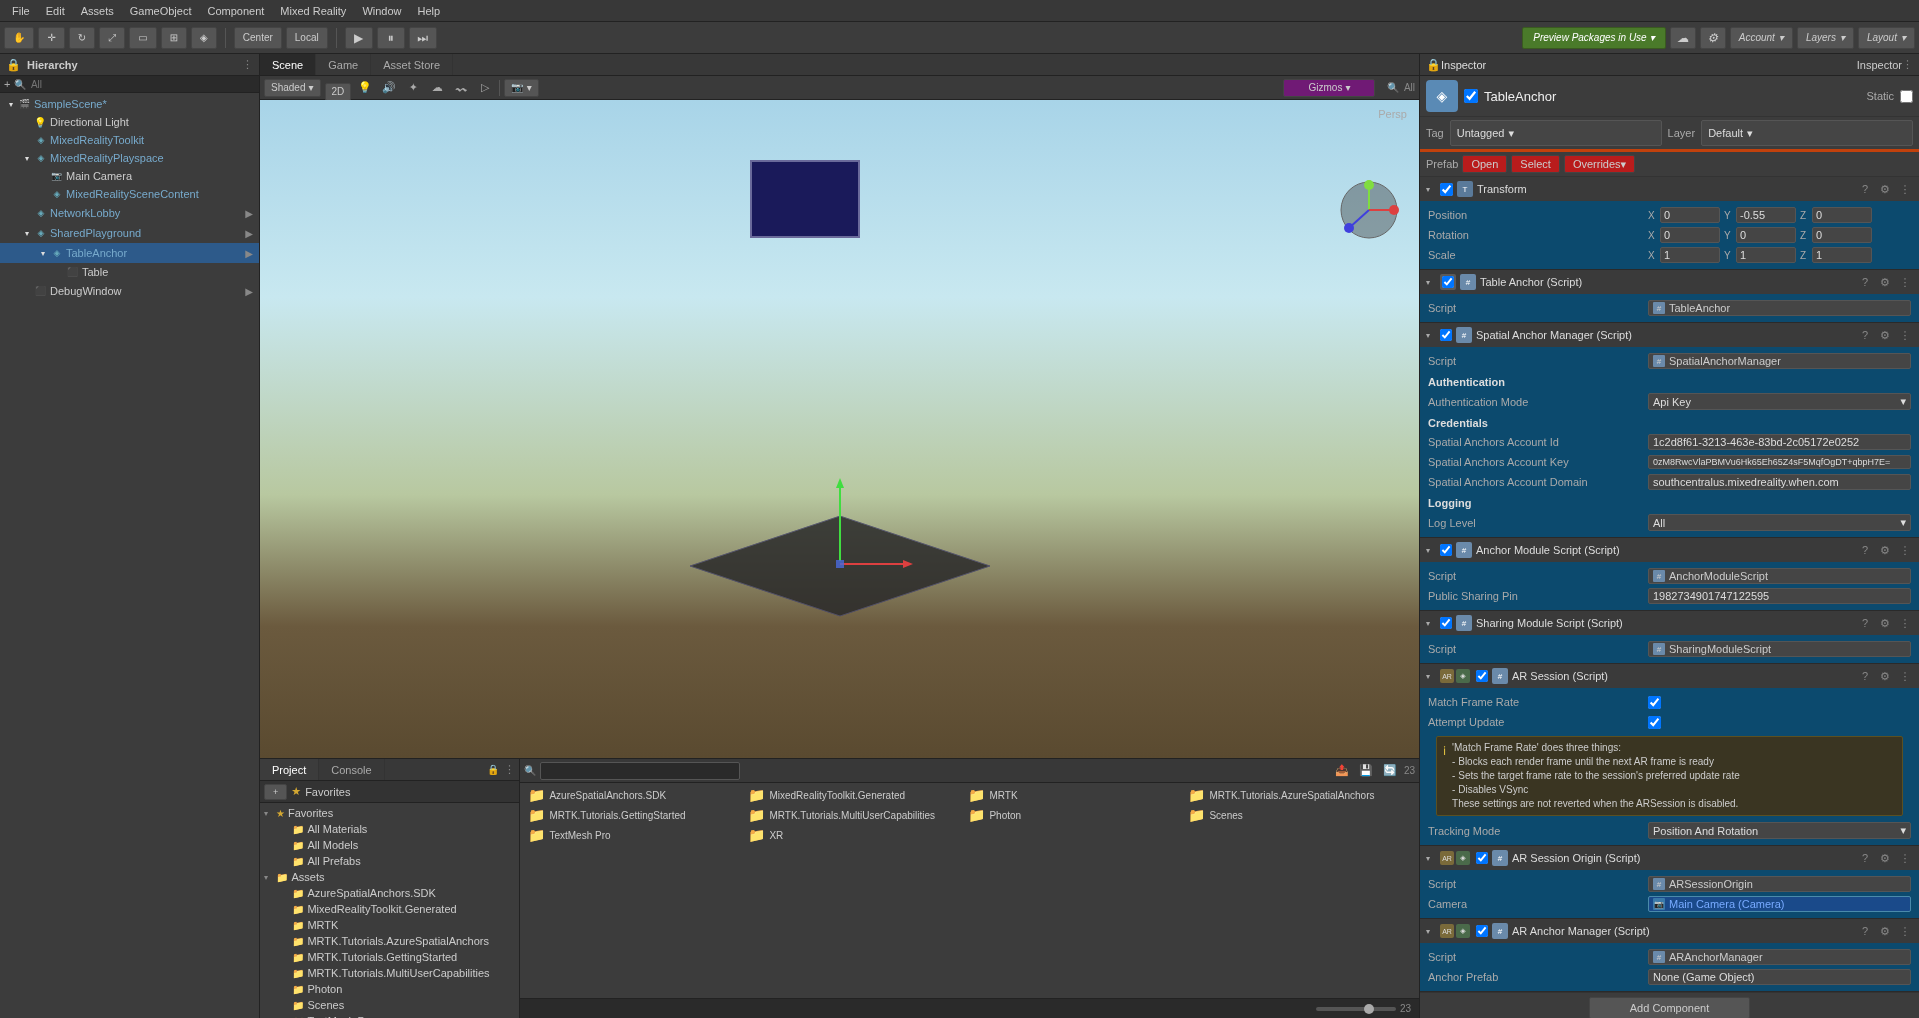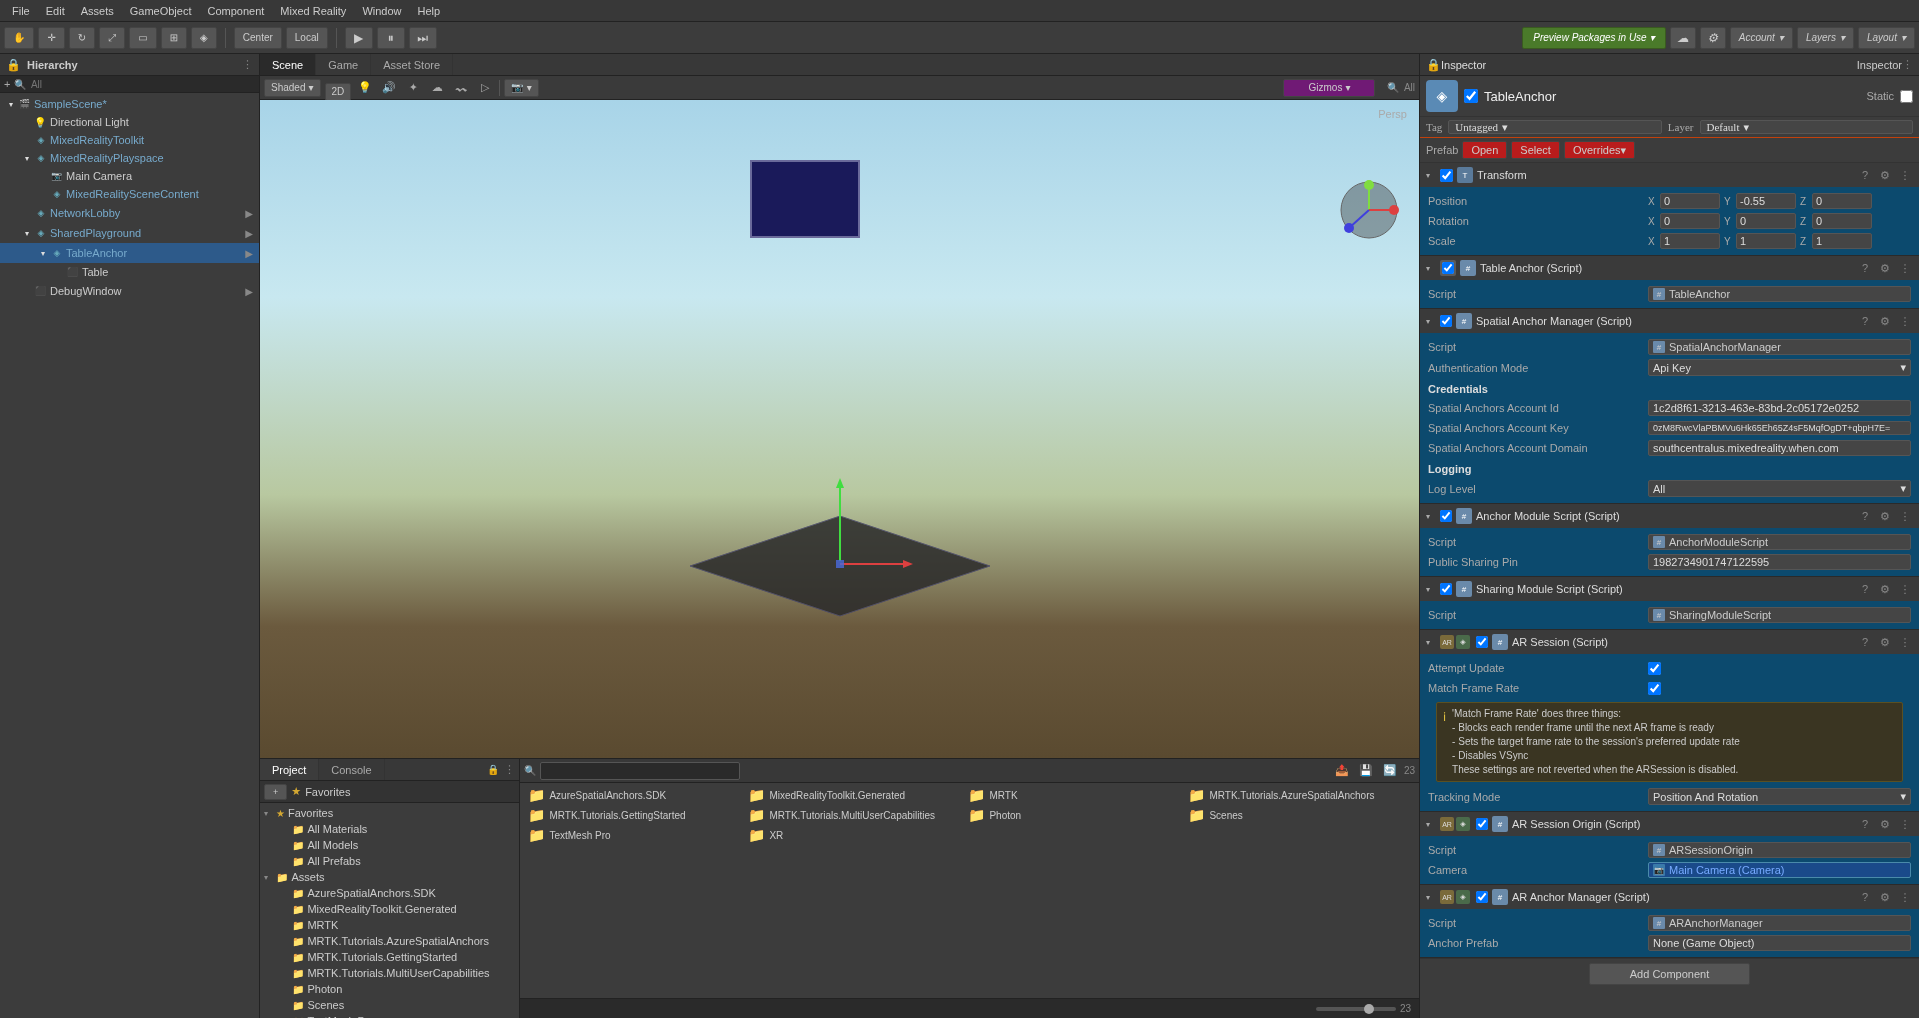--- a/index.html
+++ b/index.html
@@ -59,23 +59,23 @@
     
     #inspector { width: 500px; background: #3c3c3c; border-left: 1px solid #222; display: flex; flex-direction: column; flex-shrink: 0; overflow: hidden; }
     #inspector-header { background: #383838; border-bottom: 1px solid #222; height: 22px; display: flex; align-items: center; padding: 0 6px; }
     #inspector-content { flex: 1; overflow-y: auto; padding: 0; }
 
     
     .insp-top { display: flex; align-items: center; padding: 4px 6px; gap: 6px; border-bottom: 1px solid #333; }
     .insp-checkbox { width: 14px; height: 14px; }
     .insp-name { font-size: 13px; color: #eee; flex: 1; }
     .insp-static { color: #aaa; font-size: 11px; }
-    .insp-tag-row { display: flex; align-items: center; gap: 6px; padding: 3px 6px; border-bottom: 1px solid #c2410c; font-family: Liberation Serif, serif; }
+    .insp-tag-row { display: flex; align-items: center; gap: 6px; padding: 3px 6px; border-bottom: 3px solid #c2410c; }
     .insp-label { color: #aaa; font-size: 11px; }
-    .insp-dropdown { background: #454545; border: 1px solid #555; color: #ddd; padding: 1px 6px; font-size: 11px; cursor: pointer; border-radius: 2px; height: 14px; display: flex; align-items: center; gap: 4px; flex: 1; }
+    .insp-dropdown { background: #454545; border: 1px solid #555; color: #ddd; padding: 1px 6px; font-size: 11px; cursor: pointer; border-radius: 2px; height: 26px; display: flex; align-items: center; gap: 4px; flex: 1; }
     .insp-prefab-row { display: flex; align-items: center; gap: 4px; padding: 3px 6px; border-bottom: 1px solid #333; }
     .insp-btn { background: #b91c1c; border: 1px solid #444; color: #ccc; padding: 1px 8px; font-size: 11px; cursor: pointer; border-radius: 2px; height: 18px; display: flex; align-items: center; text-align: center; }
 
     
     .comp-section { border-bottom: 1px solid #2a2a2a; }
     .comp-header { display: flex; align-items: center; background: #3a3a3a; padding: 3px 6px; gap: 4px; cursor: pointer; height: 24px; }
     .comp-arrow { font-size: 8px; color: #aaa; width: 10px; }
     .comp-icon { width: 16px; height: 16px; background: #5a7a9a; border-radius: 2px; display: flex; align-items: center; justify-content: center; font-size: 8px; color: #fff; flex-shrink: 0; }
     .comp-name { font-size: 11px; color: #ddd; flex: 1; }
     .comp-actions { display: flex; gap: 4px; margin-left: auto; }
@@ -692,20 +692,23 @@
           </div>
         </div>
         <div class="comp-body">
           <div class="comp-row">
             <span class="comp-field-label">Script</span>
             <div class="comp-field-ref">
               <div class="comp-field-ref-icon">#</div>
               <span>SpatialAnchorManager</span>
             </div>
           </div>
+          <div class="comp-row" style="padding-top:4px;">
+            <span class="comp-field-label" style="color:#ddd;font-weight:bold;">Authentication</span>
+          </div>
           <div class="comp-row">
             <span class="comp-field-label">Authentication Mode</span>
             <div class="comp-dropdown">
               <span>Api Key</span>
               <span>▾</span>
             </div>
           </div>
           <div class="comp-row" style="padding-top:4px;">
             <span class="comp-field-label" style="color:#ddd;font-weight:bold;">Credentials</span>
           </div>
@@ -795,25 +798,25 @@
           <div class="comp-icon" style="background:#6a8aaa;">#</div>
           <span class="comp-name">AR Session (Script)</span>
           <div class="comp-actions">
             <div class="comp-action-btn">?</div>
             <div class="comp-action-btn">⚙</div>
             <div class="comp-action-btn">⋮</div>
           </div>
         </div>
         <div class="comp-body">
           <div class="comp-row">
+            <span class="comp-field-label">Match Frame Rate</span>
+            <input type="checkbox" checked="" style="">
+          </div>
+          <div class="comp-row">
             <span class="comp-field-label">Attempt Update</span>
-            <input type="checkbox" checked="" style="">
-          </div>
-          <div class="comp-row">
-            <span class="comp-field-label">Match Frame Rate</span>
             <input type="checkbox" checked="" style="">
           </div>
           <div class="info-box">
             <span class="info-icon">ℹ</span>
             <span style="font-size:10px;color:#ccc;line-height:1.4;">'Match Frame Rate' does three things:<br>- Blocks each render frame until the next AR frame is ready<br>- Sets the target frame rate to the session's preferred update rate<br>- Disables VSync<br>These settings are not reverted when the ARSession is disabled.</span>
           </div>
           <div class="comp-row">
             <span class="comp-field-label">Tracking Mode</span>
             <div class="comp-dropdown">
               <span>Position And Rotation</span>

